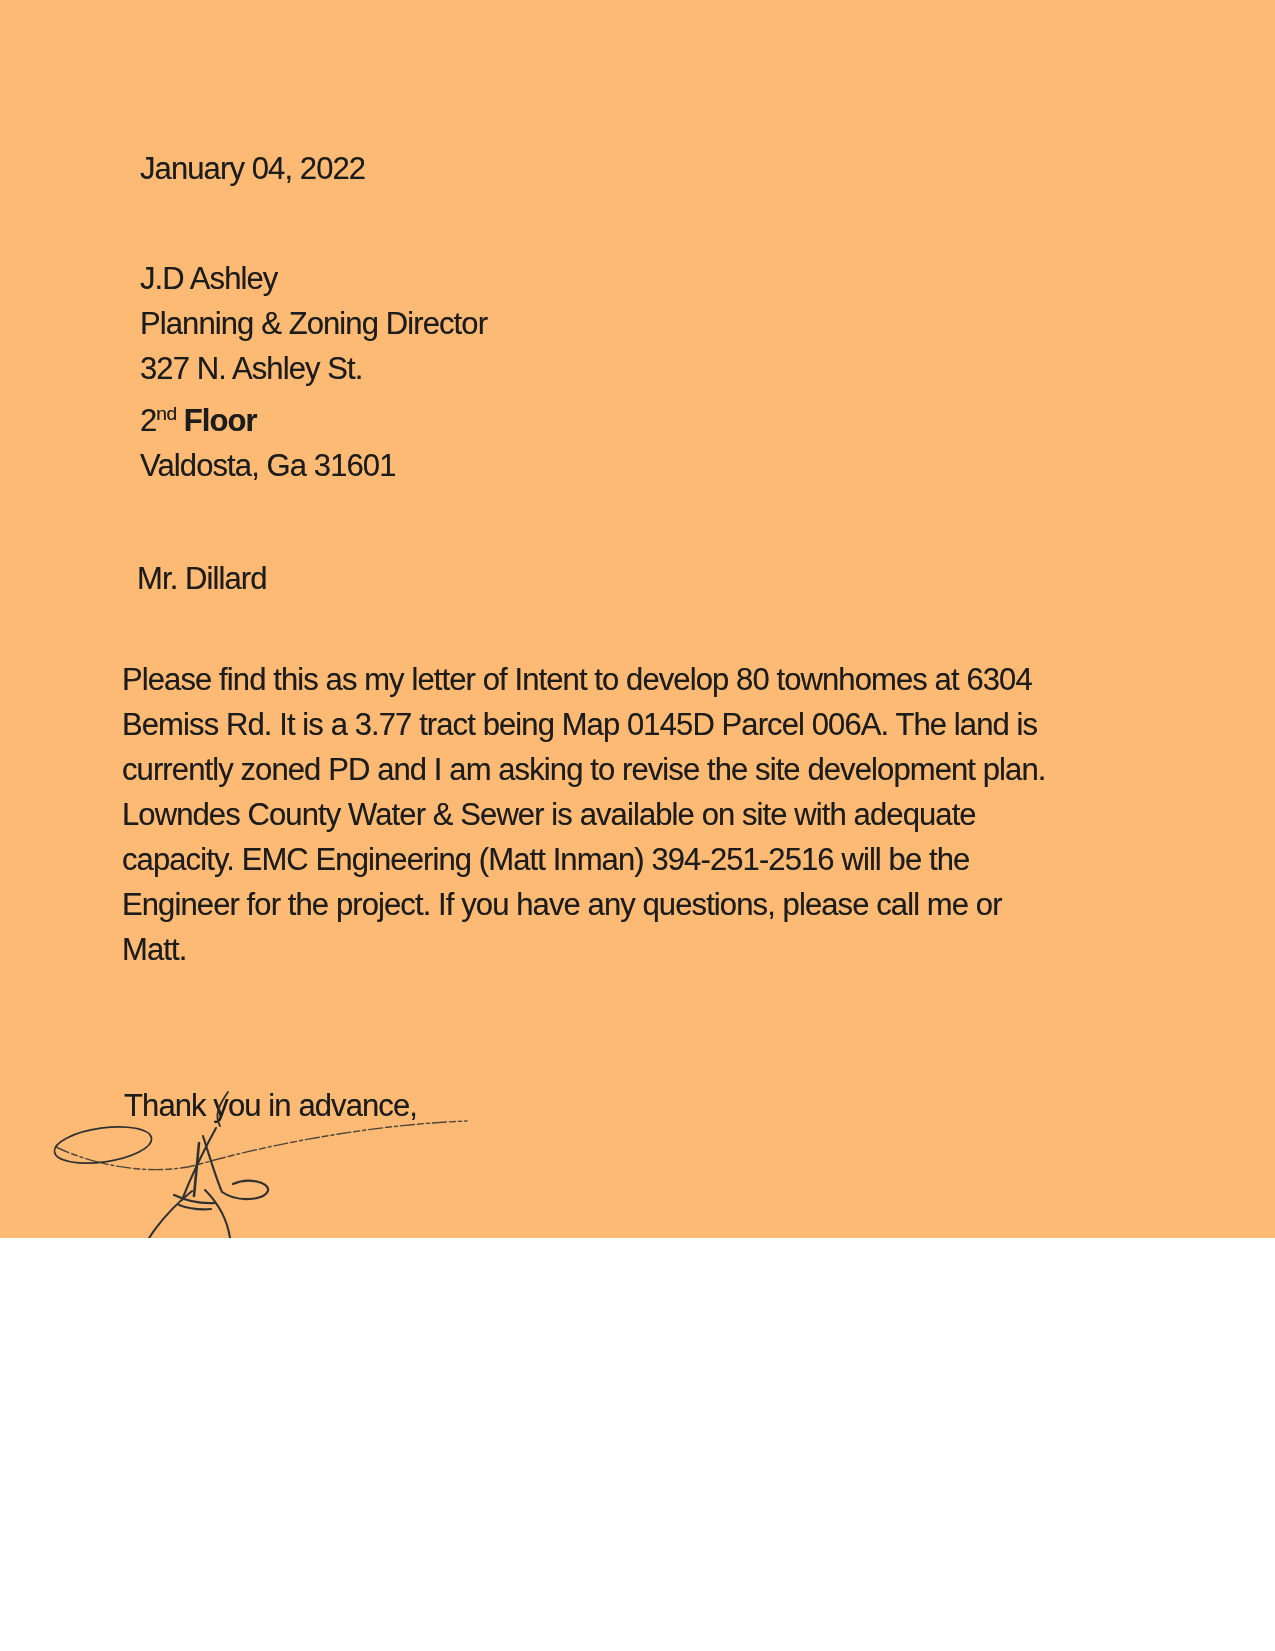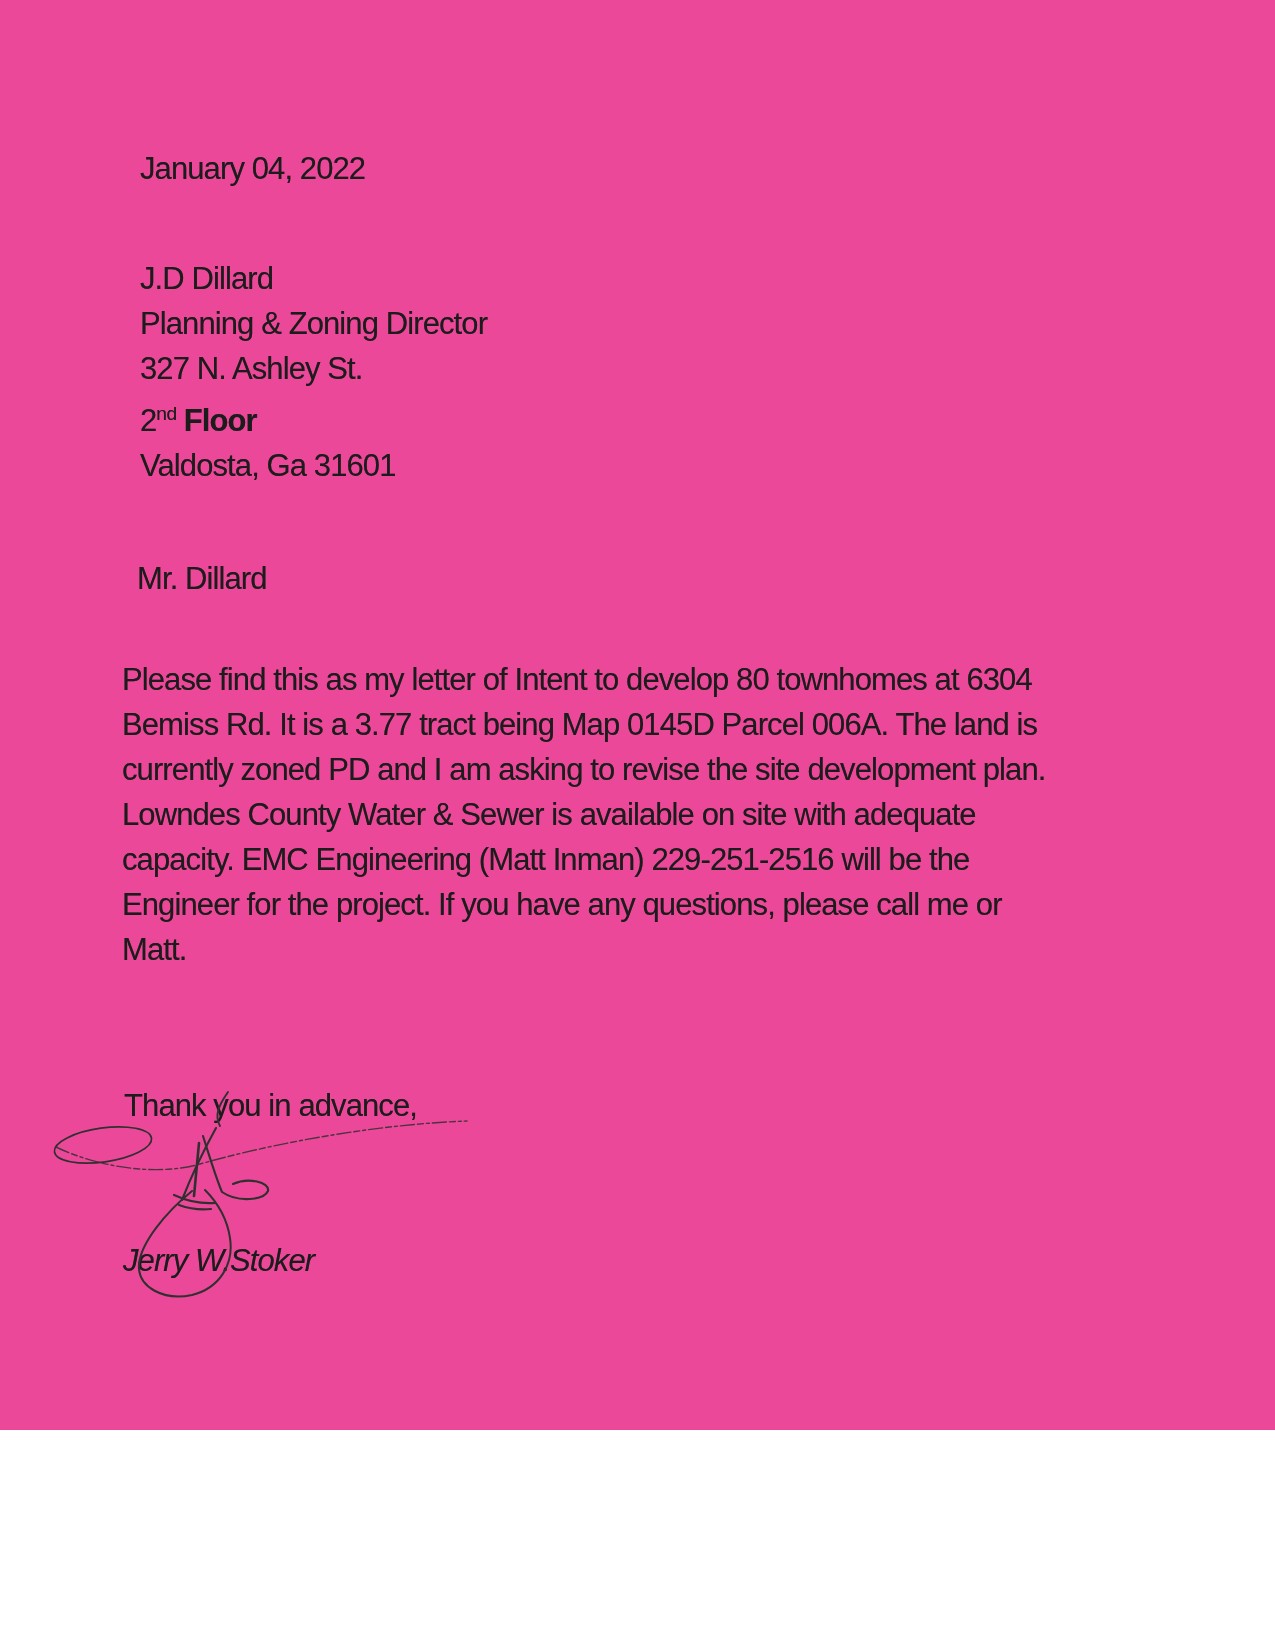--- a/index.html
+++ b/index.html
@@ -3,22 +3,22 @@
 <meta charset="utf-8">
 <style>
   html, body {
     margin: 0;
     padding: 0;
     background: #ffffff;
   }
   .page {
     position: relative;
     width: 1275px;
-    height: 1430px;
-    background: #ec4899;
+    height: 1238px;
+    background: #fdba74;
     overflow: hidden;
     font-family: "Liberation Sans", sans-serif;
     color: #1c1c1c;
   }
   .txt {
     position: absolute;
     font-size: 31px;
     line-height: 45px;
     letter-spacing: -0.9px;
     white-space: nowrap;
@@ -56,35 +56,35 @@
   }
 </style>
 </head>
 <body>
 
 <div class="page">
 
   <div class="txt date">January 04, 2022</div>
 
   <div class="txt addr-block">
-    <span class="addr-line">J.D Dillard</span>
+    <span class="addr-line">J.D Ashley</span>
     <span class="addr-line">Planning &amp; Zoning Director</span>
     <span class="addr-line">327 N. Ashley St.</span>
     <span class="addr-line"><span>2</span><sup class="ord">nd</sup><span class="floor-word">Floor</span></span>
     <span class="addr-line">Valdosta, Ga 31601</span>
   </div>
 
   <div class="txt salutation">Mr. Dillard</div>
 
   <div class="txt body-block">
     <span class="body-line">Please find this as my letter of Intent to develop 80 townhomes at 6304</span>
     <span class="body-line">Bemiss Rd. It is a 3.77 tract being Map 0145D Parcel 006A. The land is</span>
     <span class="body-line">currently zoned PD and I am asking to revise the site development plan.</span>
     <span class="body-line">Lowndes County Water &amp; Sewer is available on site with adequate</span>
-    <span class="body-line">capacity. EMC Engineering (Matt Inman) 229-251-2516 will be the</span>
+    <span class="body-line">capacity. EMC Engineering (Matt Inman) 394-251-2516 will be the</span>
     <span class="body-line">Engineer for the project. If you have any questions, please call me or</span>
     <span class="body-line">Matt.</span>
   </div>
 
   <div class="txt closing">Thank you in advance,</div>
 
   <svg class="signature-svg" viewBox="0 0 440 270" aria-hidden="true">
 
     <path d="M 16 97 C 55 116, 115 127, 160 114 C 245 90, 345 74, 427 71" stroke-width="1.4" stroke-dasharray="14 3 6 3 3 3" opacity="0.85"></path>
 

